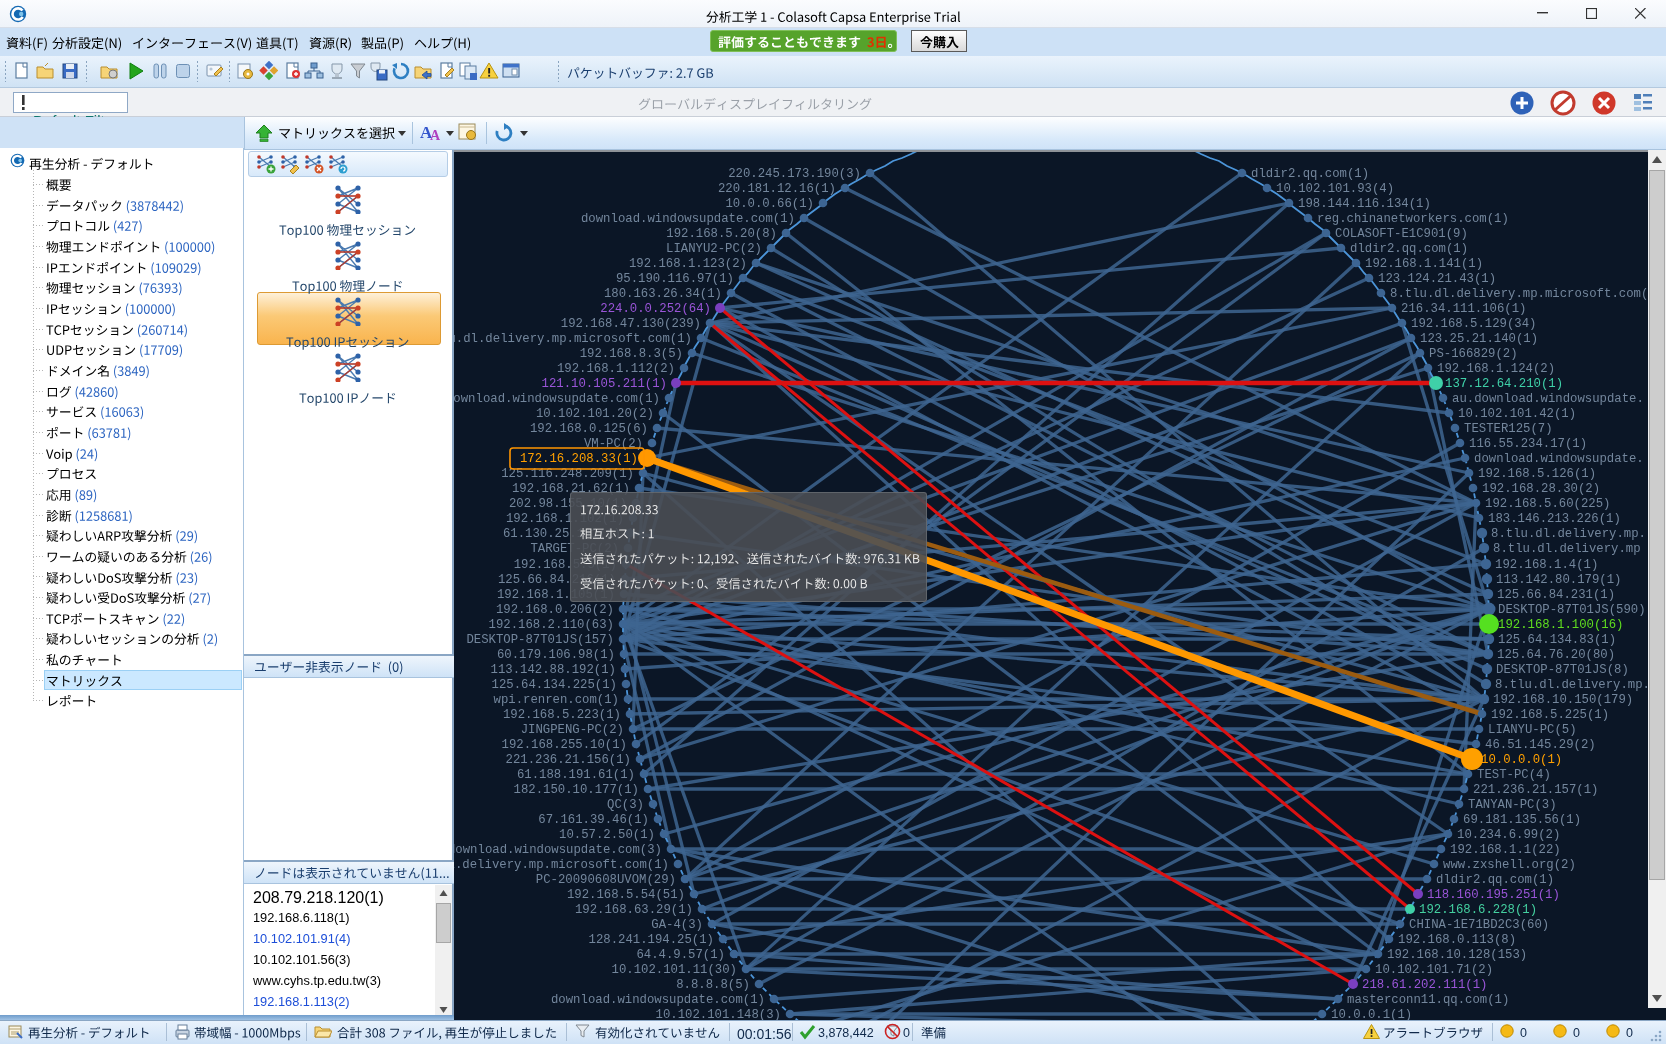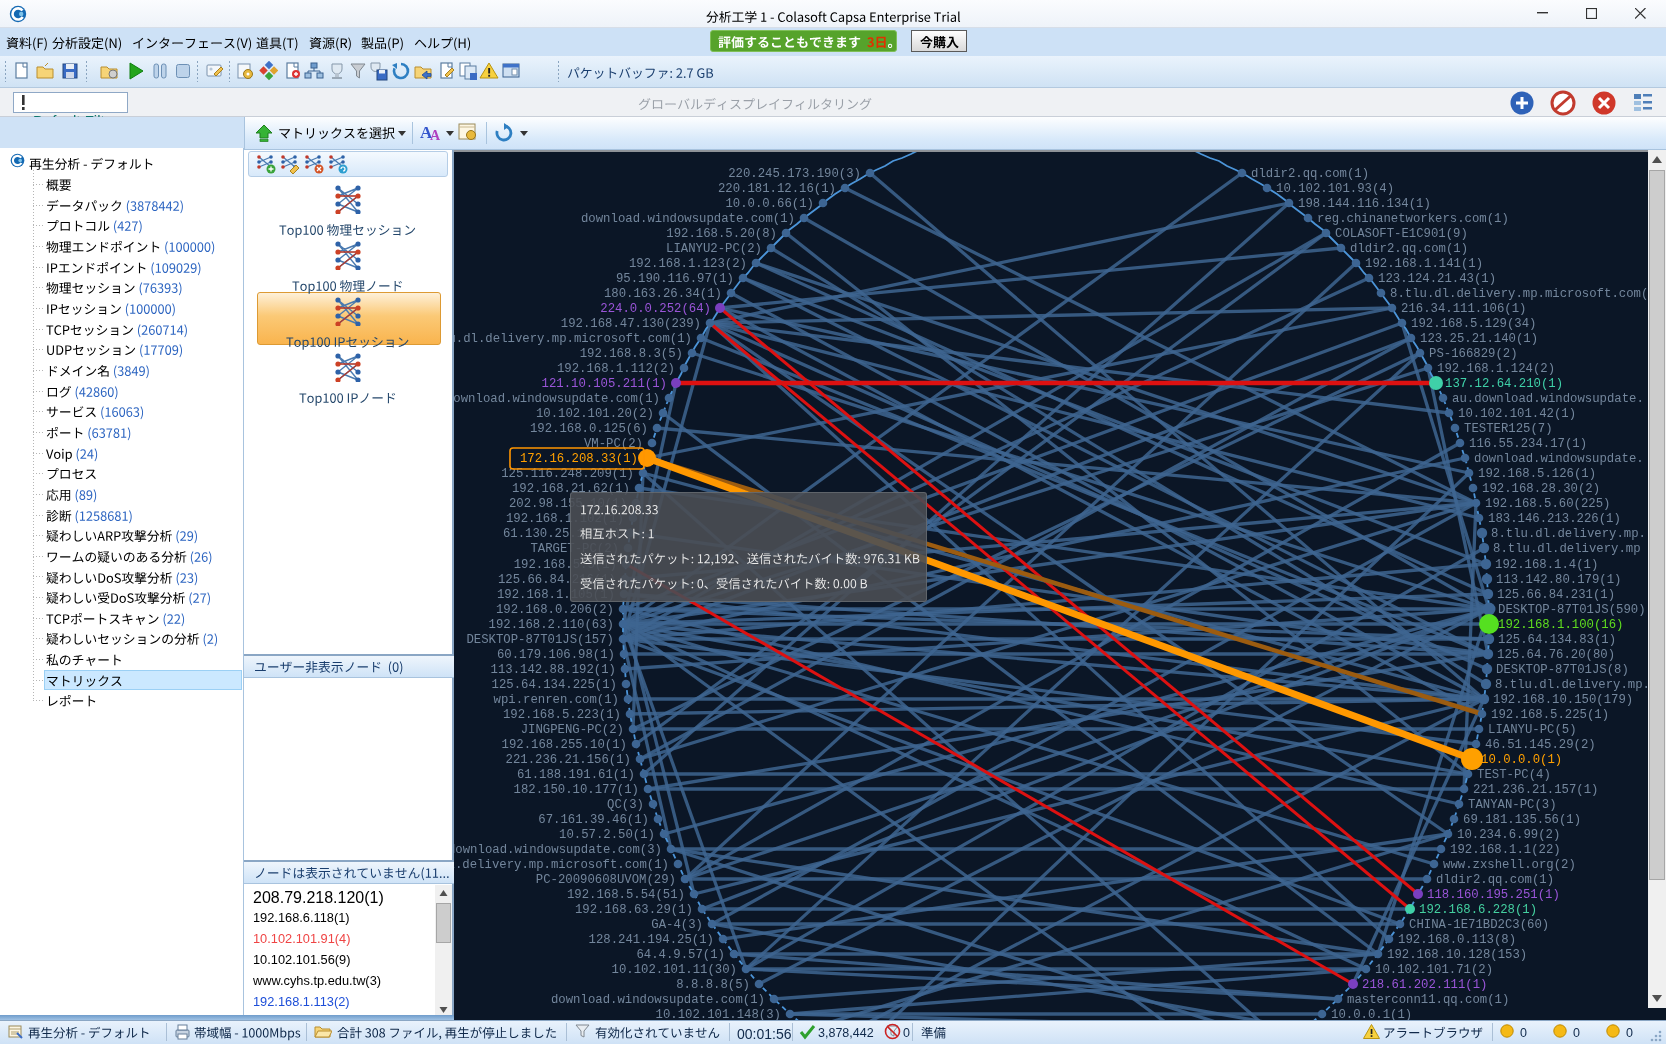--- a/index.html
+++ b/index.html
@@ -1205,22 +1205,22 @@
           <use href="#g31" x="13338.0"></use>
           <use href="#g31" x="13893.0"></use>
           <use href="#g2e" x="14448.0"></use>
           <use href="#g2e" x="14726.0"></use>
           <use href="#g2e" x="15004.0"></use>
         </g>
       </g>
     </svg></div>
 <div class="ab" style="left:253px;top:889px;font-size:16px;color:#000">208.79.218.120(1)</div>
 <div class="ab" style="left:253px;top:910px;font-size:12.8px;color:#000">192.168.6.118(1)</div>
-<div class="ab" style="left:253px;top:931px;font-size:12.8px;color:#ef4444">10.102.101.91(4)</div>
-<div class="ab" style="left:253px;top:952px;font-size:12.8px;color:#000">10.102.101.56(9)</div>
+<div class="ab" style="left:253px;top:931px;font-size:12.8px;color:#1d4ed8">10.102.101.91(4)</div>
+<div class="ab" style="left:253px;top:952px;font-size:12.8px;color:#000">10.102.101.56(3)</div>
 <div class="ab" style="left:253px;top:973px;font-size:12.8px;color:#000">www.cyhs.tp.edu.tw(3)</div>
 <div class="ab" style="left:253px;top:994px;font-size:12.8px;color:#1d4ed8">192.168.1.113(2)</div>
 <div class="ab" style="left:435px;top:885px;width:17px;height:133px;background:#f0f0f0"></div>
 <svg class="ab" style="left:435px;top:885px" width="17" height="17">
     <path d="M8.5 5l4 6h-8z" fill="#505050"></path>
   </svg>
 <svg class="ab" style="left:435px;top:1001px" width="17" height="17">
     <path d="M8.5 12l-4 -6h8z" fill="#505050"></path>
   </svg>
 <div class="ab" style="left:436px;top:903px;width:15px;height:40px;background:#cdcdcd;border:1px solid #a6a6a6"></div>

